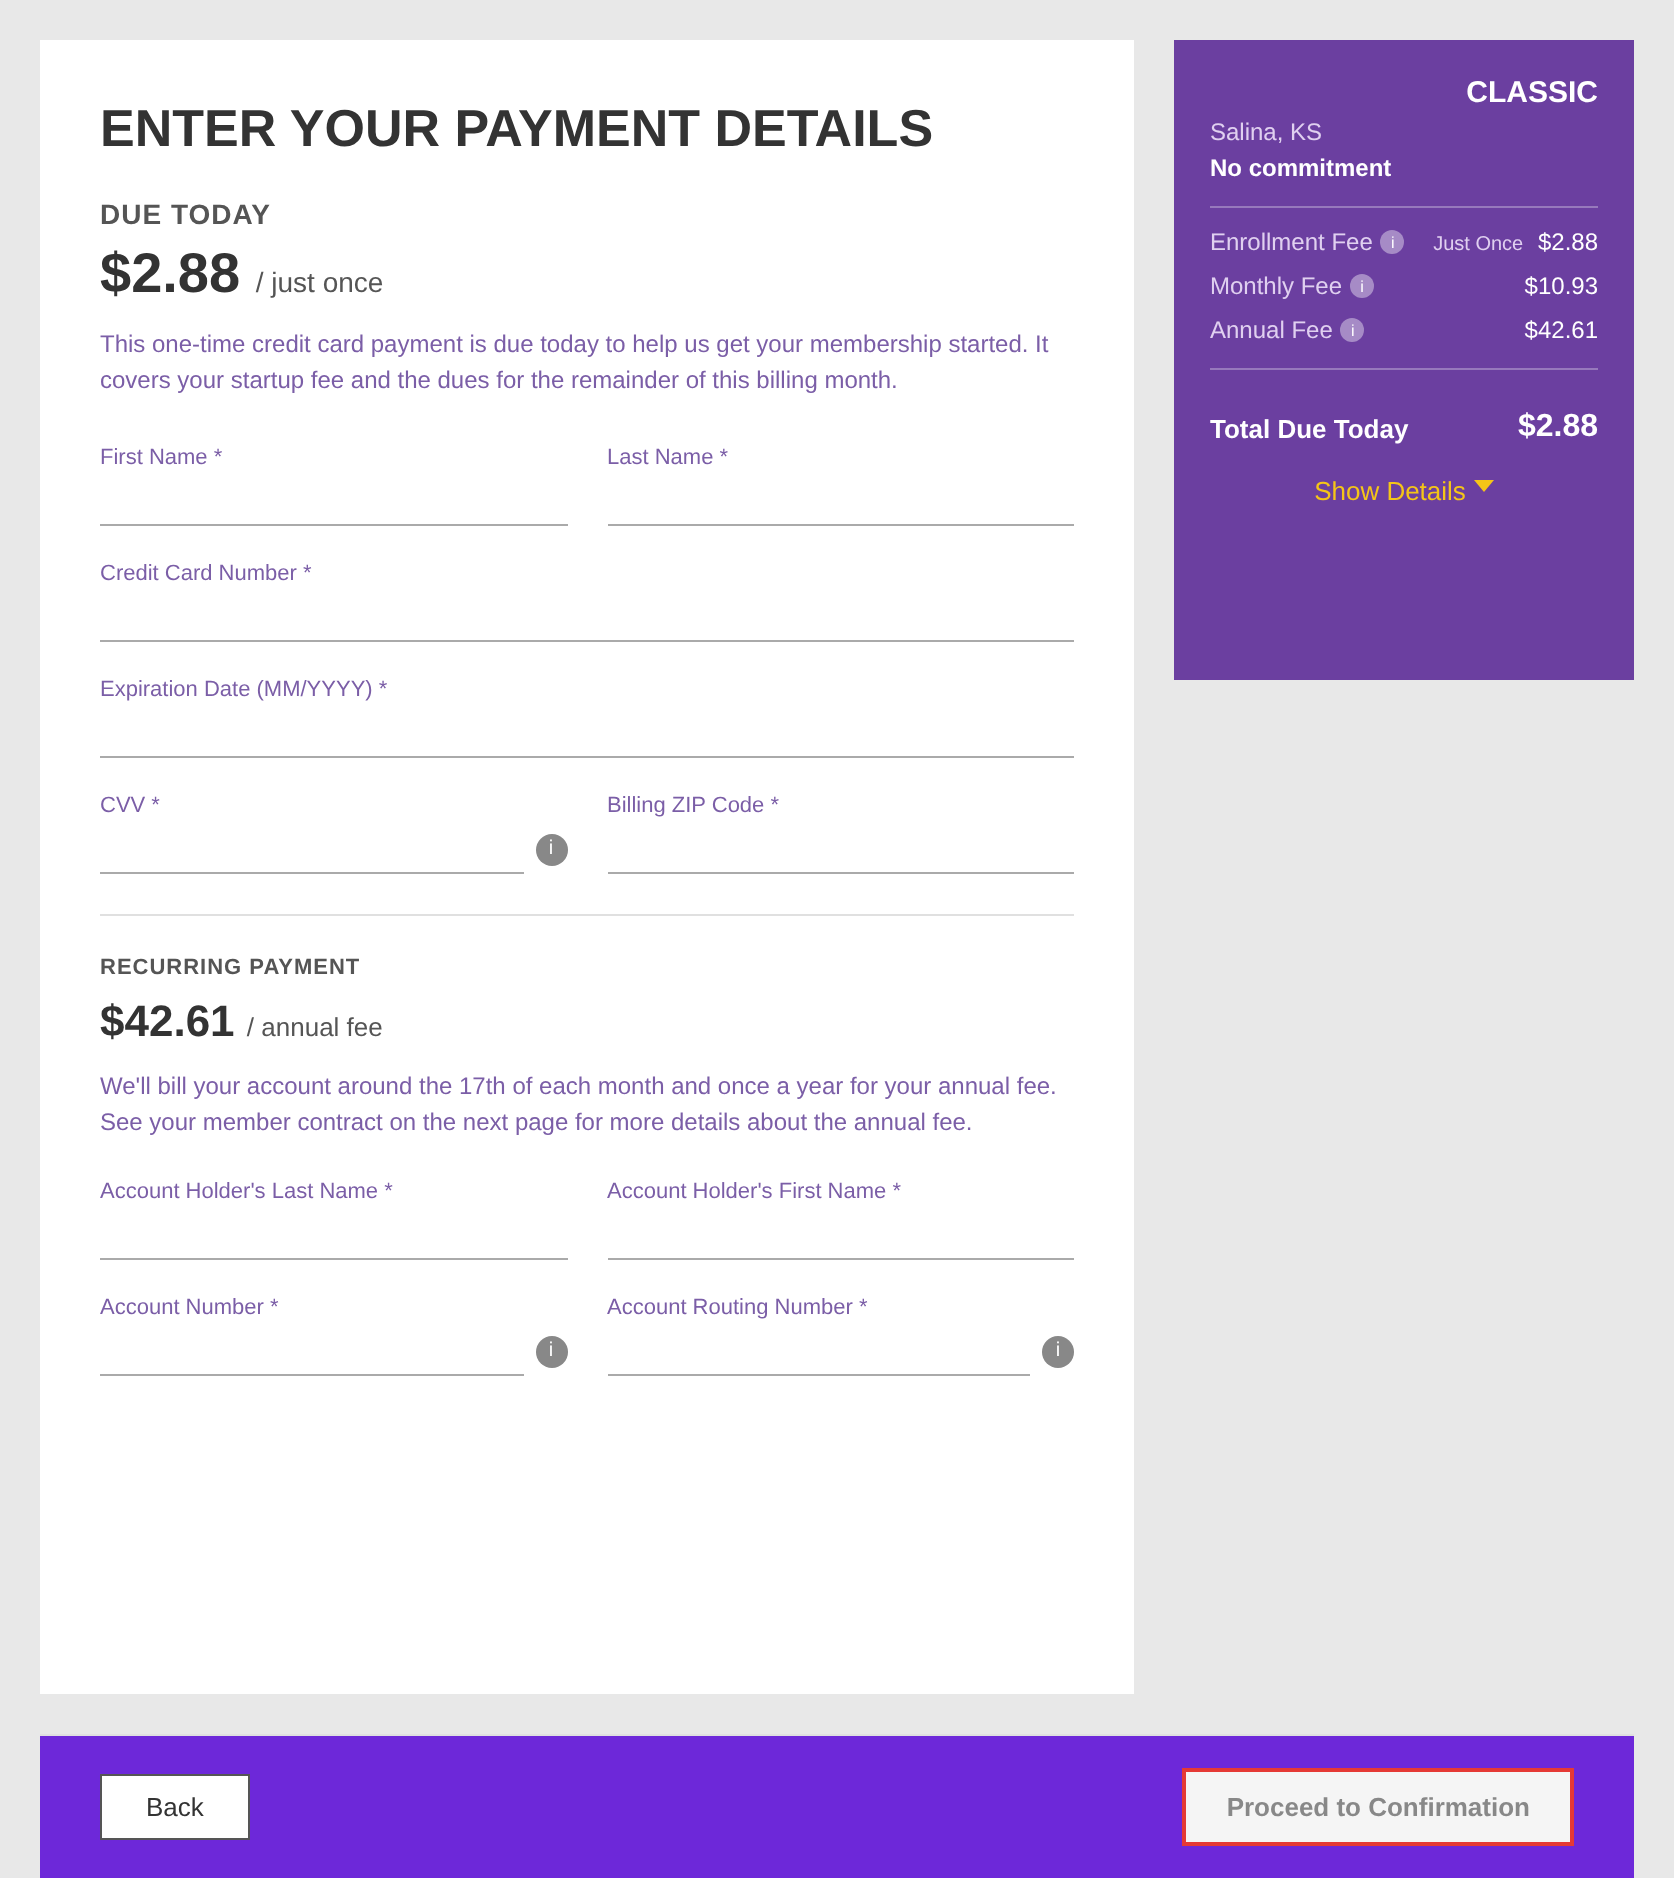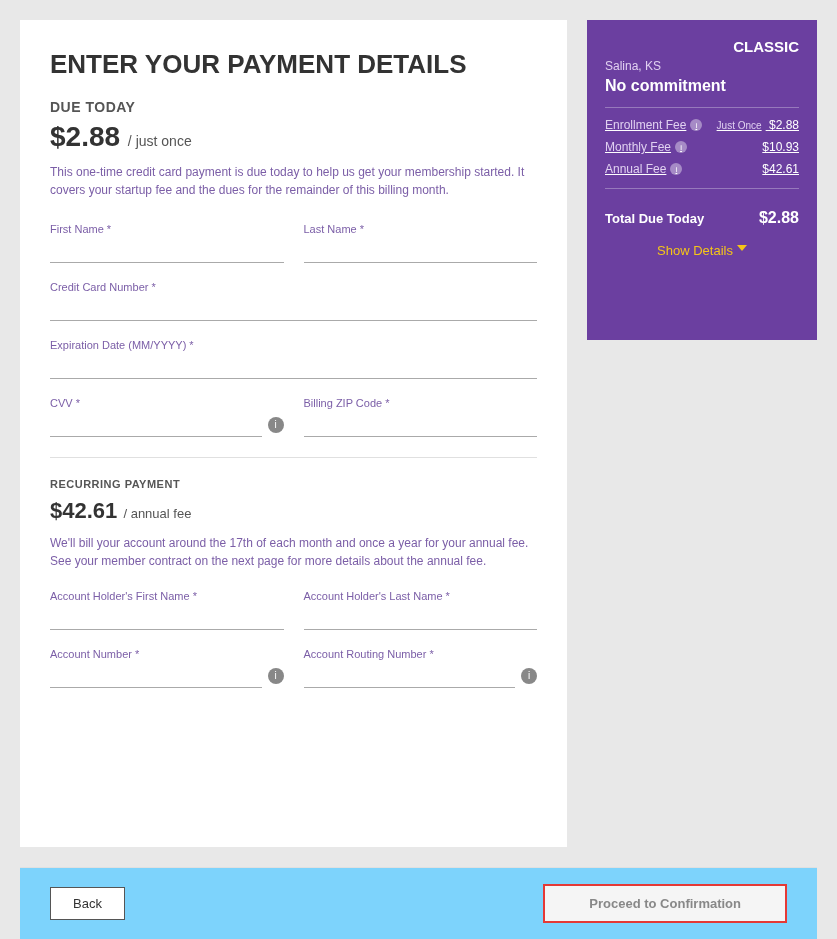--- a/index.html
+++ b/index.html
@@ -155,37 +155,36 @@
       text-transform: uppercase;
       margin-bottom: 4px;
       text-align: right;
     }
     .plan-location {
       font-size: 12px;
       color: #e0d0f0;
       margin-bottom: 4px;
     }
     .plan-commitment {
-      font-size: 16px;
+      font-size: 12px;
       font-weight: 700;
       color: #fff;
       margin-bottom: 12px;
     }
     .plan-divider {
       border: none;
       border-top: 1px solid rgba(255,255,255,0.3);
       margin: 10px 0;
     }
     .fee-row {
       display: flex;
       justify-content: space-between;
       align-items: flex-start;
       margin-bottom: 8px;
       font-size: 12px;
-      text-decoration: underline;
     }
     .fee-label {
       color: #e0d0f0;
       display: flex;
       align-items: center;
       gap: 4px;
     }
     .fee-label .info-circle {
       width: 12px;
       height: 12px;
@@ -243,40 +242,40 @@
       display: inline-block;
       width: 0;
       height: 0;
       border-left: 5px solid transparent;
       border-right: 5px solid transparent;
       border-top: 6px solid #f5c518;
       margin-top: 2px;
     }
     
     .bottom-bar {
-      background: #7dd3fc;
+      background: #6d28d9;
       padding: 16px 30px;
       display: flex;
       justify-content: space-between;
       align-items: center;
       margin: 20px 20px 0 20px;
       border-top: 1px solid #e0e0e0;
     }
     .back-btn {
       border: 1px solid #555;
       background: #fff;
       padding: 8px 22px;
       font-size: 13px;
       cursor: pointer;
       color: #333;
     }
     .proceed-btn {
       border: 2px solid #e53935;
       background: #f5f5f5;
-      padding: 10px 44px;
+      padding: 10px 20px;
       font-size: 13px;
       cursor: pointer;
       color: #888;
       font-weight: 600;
     }
   </style>
 </head>
 <body>
 
 <div class="page-wrapper">
@@ -335,25 +334,25 @@
 
       <div class="recurring-label">RECURRING PAYMENT</div>
       <div class="recurring-amount">
         <span>$42.61</span>
         <span class="freq">/ annual fee</span>
       </div>
       <p class="recurring-info">We'll bill your account around the 17th of each month and once a year for your annual fee. See your member contract on the next page for more details about the annual fee.</p>
 
       <div class="form-row">
         <div class="form-group">
+          <label class="form-label">Account Holder's Last Name *</label>
+          <input class="form-input" type="text" style="">
+        </div>
+        <div class="form-group">
           <label class="form-label">Account Holder's First Name *</label>
-          <input class="form-input" type="text" style="">
-        </div>
-        <div class="form-group">
-          <label class="form-label">Account Holder's Last Name *</label>
           <input class="form-input" type="text" style="">
         </div>
       </div>
 
       <div class="form-row">
         <div class="form-group">
           <label class="form-label">Account Number *</label>
           <div class="input-with-icon">
             <input class="form-input" type="text" style="">
             <div class="info-icon">i</div>

